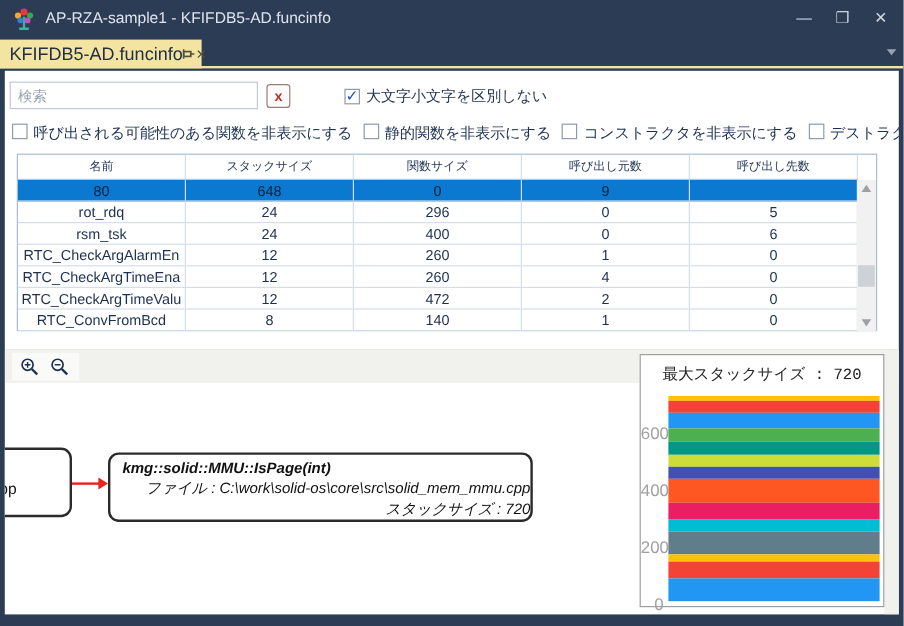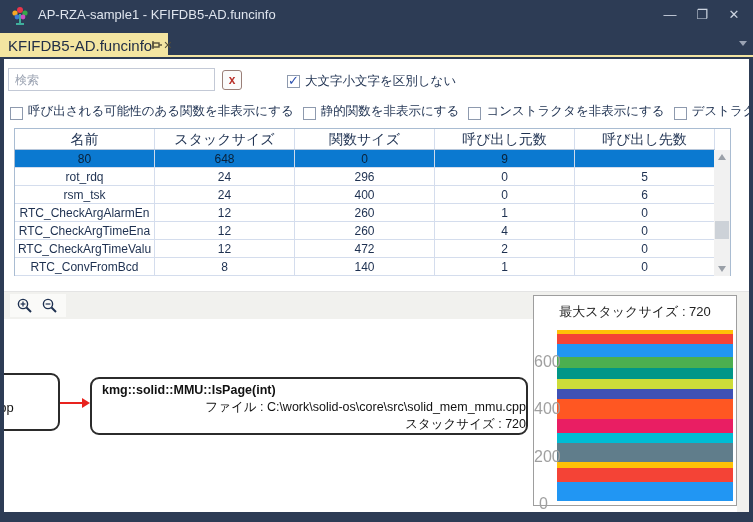--- a/index.html
+++ b/index.html
@@ -47,33 +47,33 @@
         border:1px solid #8e9aae; vertical-align:middle; position:relative; }
   .cb.checked::after { content:"✓"; position:absolute; left:0px; top:-3px;
         color:#2b4fae; font-size:13px; font-weight:bold; }
   .cb-label { color:#1d3050; font-size:12.5px; vertical-align:middle; }
 
   .case-row { position:absolute; left:243px; top:13px; white-space:nowrap;padding-left:40px; }
   .case-row .cb { margin-right:5px; }
 
   .filter-row { position:absolute; left:6px; top:44px; width:760px;
                 white-space:nowrap; display:flex; align-items:center; }
-  .filter-item { display:flex; align-items:flex-end; margin-right:9px; }
+  .filter-item { display:flex; align-items:flex-start; margin-right:9px; }
   .filter-item .cb { margin-right:5px; flex:0 0 auto; }
 
   
   .func-table { position:absolute; left:10px; top:69px; width:717px; height:148px;
                 border:1px solid #a9bcd2; background:#fff; }
   .t-grid { position:absolute; left:0; top:0; width:700px; }
   .t-row { display:flex; height:18px; border-bottom:1px solid #d4dded; }
   .t-row.hdr { height:21px; border-bottom:1px solid #b6c6da; }
   .t-cell { flex:0 0 140px; text-align:center; font-size:12px; color:#1d3050;
             line-height:18px; border-right:1px solid #d4dded;
             overflow:hidden; white-space:nowrap; }
-  .t-row.hdr .t-cell { font-size:14px; line-height:21px; }
+  .t-row.hdr .t-cell { font-size:10px; line-height:21px; }
   .t-row.selected { background:#0b79d0; }
   .t-row.selected .t-cell { color:#092038; border-right:1px solid #cfdaea; }
 
   .t-scroll { position:absolute; right:0px; top:21px; width:16px; height:126px;
               background:#f1f1f1; }
   .s-arrow { position:absolute; left:0; width:16px; height:14px; }
   .s-arrow span { position:absolute; left:4px; width:0; height:0;
               border-left:4px solid transparent; border-right:4px solid transparent; }
   .s-up { top:0; } .s-up span { top:4px; border-bottom:6px solid #9aa0a8; }
   .s-down { bottom:0; } .s-down span { top:4px; border-top:6px solid #9aa0a8; }
@@ -92,39 +92,39 @@
 
   .right-strip { position:absolute; right:0px; top:233px; width:12px; height:220px;
                  background:#f1f1ee; }
 
   
   .node { position:absolute; background:#fff; border:2px solid #2b2b2b;
           border-radius:9px; }
   .node-left { left:-30px; top:314px; width:86px; height:58px; }
   .node-left .node-text { position:absolute; left:6px; bottom:14px; font-size:13px;
           color:#111; }
-  .node-main { left:86px; top:318px; width:438px; height:58px; padding:3px 0 0 10px; }
+  .node-main { left:86px; top:318px; width:354px; height:58px; padding:3px 0 0 10px;font-style:italic; }
   .node-line { font-size:12.5px; color:#111; white-space:nowrap; line-height:17px; }
   .node-line.t { font-weight:bold; }
   .node-line.i { padding-left:7px;text-align:right; }
   .arrow-line { position:absolute; left:56px; top:343px; width:24px; height:2px;
                 background:#e8231e; }
   .arrow-head { position:absolute; left:78px; top:339px; width:0; height:0;
                 border-top:5px solid transparent; border-bottom:5px solid transparent;
                 border-left:8px solid #e8231e; }
 
   
   .chart-box { position:absolute; left:529px; top:236px; width:204px; height:211px;
                background:#fff; border:1px solid #9e9e9e; }
   .chart-title { position:absolute; top:7px; left:0; width:100%; text-align:center;
-                 font-size:13px; color:#222; white-space:nowrap; }
+                 font-size:13px; color:#222; white-space:nowrap;font-family:Liberation Mono, monospace; }
   .chart-bar { position:absolute; left:23px; top:34px; width:176px; height:171px;
                display:flex; flex-direction:column; }
   .chart-bar > div { width:100%; }
-  .ytick { position:absolute; left:0; width:19px; text-align:center; font-size:16px;
+  .ytick { position:absolute; left:0; width:19px; text-align:right; font-size:14px;
            color:#a0a0a0; transform:translateY(-6px); }
 </style>
 </head>
 <body>
 
 <div class="window">
 
   <div class="titlebar">
     <svg class="app-icon" viewBox="0 0 22 22">
       <line x1="11" y1="10" x2="11" y2="20" stroke="#3fae9c" stroke-width="2"></line>

